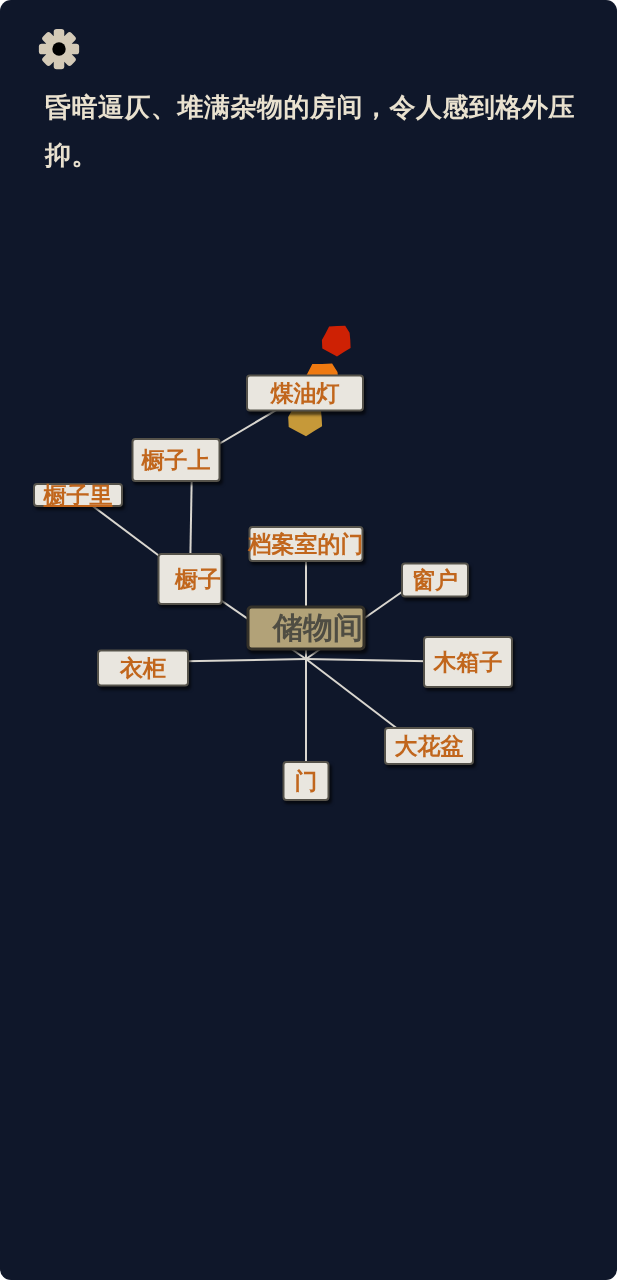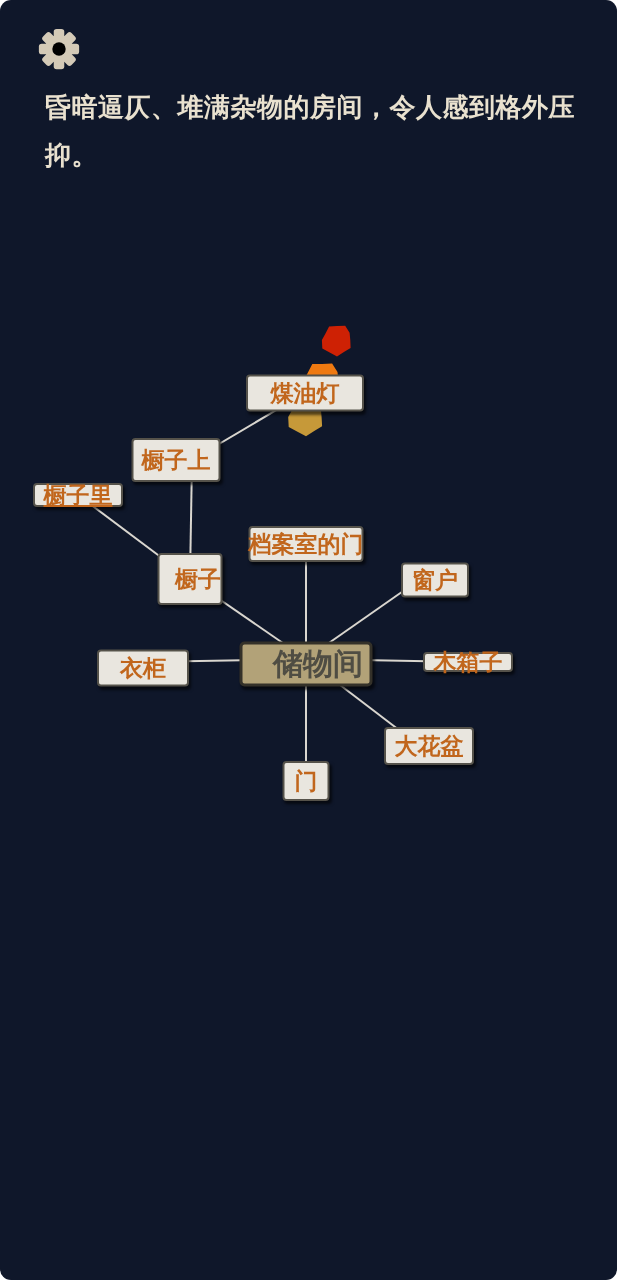--- a/index.html
+++ b/index.html
@@ -63,27 +63,27 @@
         <line x1="306" y1="659" x2="419" y2="580" stroke="#d9d6cf" stroke-width="2"></line>
         <line x1="306" y1="659" x2="143" y2="662" stroke="#d9d6cf" stroke-width="2"></line>
         <line x1="306" y1="659" x2="468" y2="662" stroke="#d9d6cf" stroke-width="2"></line>
         <line x1="306" y1="659" x2="306" y2="781" stroke="#d9d6cf" stroke-width="2"></line>
         <line x1="306" y1="659" x2="420" y2="746" stroke="#d9d6cf" stroke-width="2"></line>
         <line x1="190" y1="579" x2="192" y2="460" stroke="#d9d6cf" stroke-width="2"></line>
         <line x1="190" y1="579" x2="78" y2="495" stroke="#d9d6cf" stroke-width="2"></line>
         <line x1="192" y1="460" x2="305" y2="393" stroke="#d9d6cf" stroke-width="2"></line>
       </svg>
     <div id="nodes">
-        <div class="node center" style="left: 306px; top: 664px; width: 133px; height: 45px; background: rgb(178, 162, 120); border-color: rgb(52, 49, 41); color: rgb(79, 77, 67); padding-left: 24px;">储物间</div>
+        <div class="node center" style="left: 306px; top: 628px; width: 119px; height: 45px; background: rgb(178, 162, 120); border-color: rgb(52, 49, 41); color: rgb(79, 77, 67); padding-left: 24px;">储物间</div>
         <div class="node" style="left: 305px; top: 393px; width: 118px; height: 37px; background: rgb(233, 230, 223); border-color: rgb(85, 82, 74); color: rgb(193, 102, 28);">煤油灯</div>
         <div class="node" style="left: 176px; top: 460px; width: 89px; height: 44px; background: rgb(233, 230, 223); border-color: rgb(85, 82, 74); color: rgb(193, 102, 28);">橱子上</div>
         <div class="node" style="left: 78px; top: 495px; width: 90px; height: 24px; background: rgb(233, 230, 223); border-color: rgb(85, 82, 74); color: rgb(193, 102, 28); text-decoration: underline;">橱子里</div>
         <div class="node" style="left: 190px; top: 579px; width: 65px; height: 52px; background: rgb(233, 230, 223); border-color: rgb(85, 82, 74); color: rgb(193, 102, 28); padding-left: 16px;">橱子</div>
         <div class="node" style="left: 306px; top: 544px; width: 115px; height: 36px; background: rgb(233, 230, 223); border-color: rgb(85, 82, 74); color: rgb(193, 102, 28);">档案室的门</div>
         <div class="node" style="left: 419px; top: 580px; width: 68px; height: 35px; background: rgb(233, 230, 223); border-color: rgb(85, 82, 74); color: rgb(193, 102, 28); margin-left: 16px;">窗户</div>
         <div class="node" style="left: 143px; top: 668px; width: 92px; height: 37px; background: rgb(233, 230, 223); border-color: rgb(85, 82, 74); color: rgb(193, 102, 28);">衣柜</div>
-        <div class="node" style="left: 468px; top: 662px; width: 90px; height: 20px; background: rgb(233, 230, 223); border-color: rgb(85, 82, 74); color: rgb(193, 102, 28);">木箱子</div>
+        <div class="node" style="left: 468px; top: 662px; width: 90px; height: 52px; background: rgb(233, 230, 223); border-color: rgb(85, 82, 74); color: rgb(193, 102, 28);">木箱子</div>
         <div class="node" style="left: 420px; top: 746px; width: 90px; height: 38px; background: rgb(233, 230, 223); border-color: rgb(85, 82, 74); color: rgb(193, 102, 28); margin-left: 9px;">大花盆</div>
         <div class="node" style="left: 306px; top: 781px; width: 47px; height: 40px; background: rgb(233, 230, 223); border-color: rgb(85, 82, 74); color: rgb(193, 102, 28);">门</div>
       </div>
   </div>
 
 </div>
 
 </body></html>

